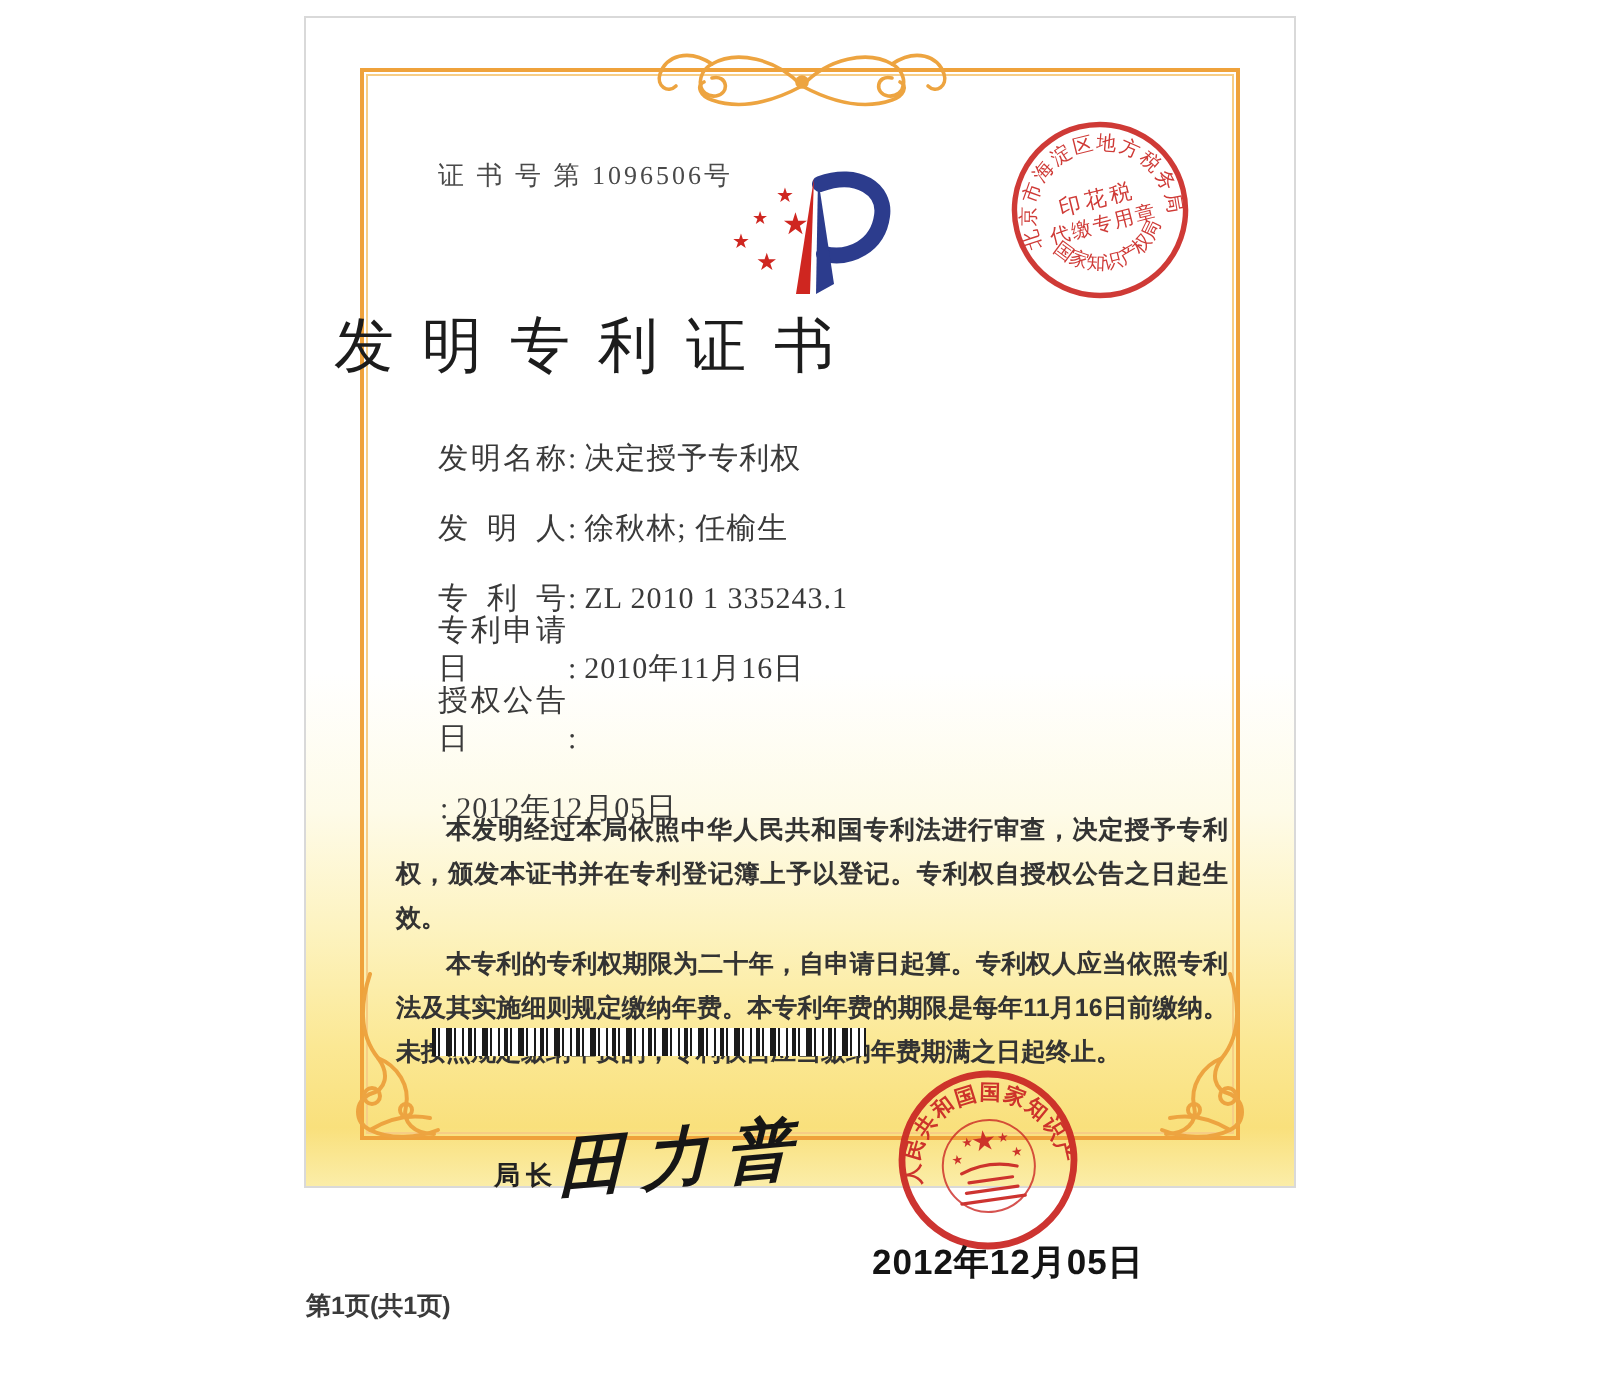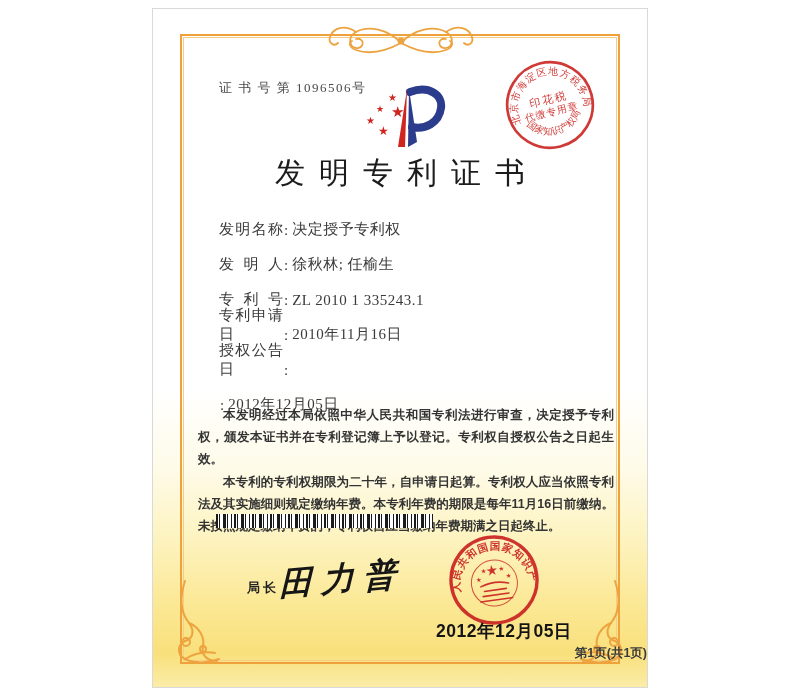--- a/index.html
+++ b/index.html
@@ -1,29 +1,29 @@
 <!DOCTYPE html>
 <html><head>
 <meta charset="utf-8">
 <style>
   html,body{margin:0;padding:0;background:#ffffff;width:800px;height:692px;overflow:hidden;}
   *{box-sizing:border-box;}
   .stage{position:relative;width:800px;height:692px;background:#fff;font-family:"Liberation Serif","DejaVu Serif",serif;}
   
-  .sheet{position:absolute;left:152px;top:8px;width:496px;height:680px;
+  .sheet{position:absolute;left:152px;top:8px;width:496px;height:586px;
     border:1px solid #d9d9d9;
     background:linear-gradient(180deg,#ffffff 0%,#ffffff 56%,#fefbe8 68%,#fdf3c0 78%,#fbe894 88%,#f9e07c 95%,#fbeda8 100%);}
   
   .frame{position:absolute;left:27px;top:25px;right:27px;bottom:23px;border:2px solid #efa23b;}
   .frame-inner{position:absolute;left:1px;top:1px;right:1px;bottom:1px;border:1px solid #f7cd85;}
   
   .cert-no{position:absolute;left:66px;top:70px;font-size:13px;color:#4a4a4a;letter-spacing:1.5px;}
   .logo{position:absolute;left:206px;top:74px;width:92px;height:72px;}
   .tax-seal{position:absolute;left:349px;top:48px;width:96px;height:96px;transform:rotate(-14deg);opacity:.92;}
-  .title{position:absolute;left:0;right:0;top:144px;text-align:center;font-size:30px;color:#1c1c1c;
+  .title{position:absolute;left:0;right:0;top:144px;font-size:30px;color:#1c1c1c;
     letter-spacing:14px;text-indent:14px;font-weight:500;}
   
   .fields{position:absolute;left:66px;top:195px;width:400px;}
   .field-row{height:35px;display:flex;align-items:flex-end;font-size:15px;color:#3a3a3a;}
   .flabel{display:inline-block;width:64px;text-align:justify;text-align-last:justify;}
   .fcolon{display:inline-block;margin:0 4px 0 1px;}
   .fvalue{letter-spacing:.5px;}
   
   .paras{position:absolute;left:44px;top:394px;width:418px;
     font-family:"Liberation Sans","DejaVu Sans",sans-serif;font-weight:bold;
@@ -37,21 +37,21 @@
       #1a1a1a 15px 16px,#fff 16px 18px);}
   
   .signer-title{position:absolute;left:94px;top:570px;font-size:13px;font-weight:bold;color:#222;letter-spacing:3px;
     font-family:"Liberation Sans","DejaVu Sans",sans-serif;}
   .signature{position:absolute;left:126px;top:548px;font-size:33px;font-weight:bold;font-style:italic;
     color:#161616;letter-spacing:9px;transform:rotate(-5deg) skewX(-5deg);white-space:nowrap;}
   
   .office-seal{position:absolute;left:294px;top:524px;width:94px;height:94px;transform:rotate(-8deg);opacity:.95;}
   .issue-date{position:absolute;left:283px;top:610px;font-size:17.5px;font-weight:bold;color:#141414;
     font-family:"Liberation Sans","DejaVu Sans",sans-serif;letter-spacing:.5px;}
-  .page-footer{position:absolute;left:0;right:0;top:636px;text-align:right;font-size:12.5px;font-weight:bold;color:#3b3b3b;
+  .page-footer{position:absolute;left:0;right:0;top:636px;text-align:left;font-size:12.5px;font-weight:bold;color:#3b3b3b;
     font-family:"Liberation Sans","DejaVu Sans",sans-serif;}
   
   .flourish-top{position:absolute;left:173px;top:10px;width:150px;height:44px;}
   .corner{position:absolute;width:62px;height:88px;bottom:20px;}
   .corner.left{left:22px;}
   .corner.right{right:22px;transform:scaleX(-1);}
 </style>
 </head>
 <body>
 

